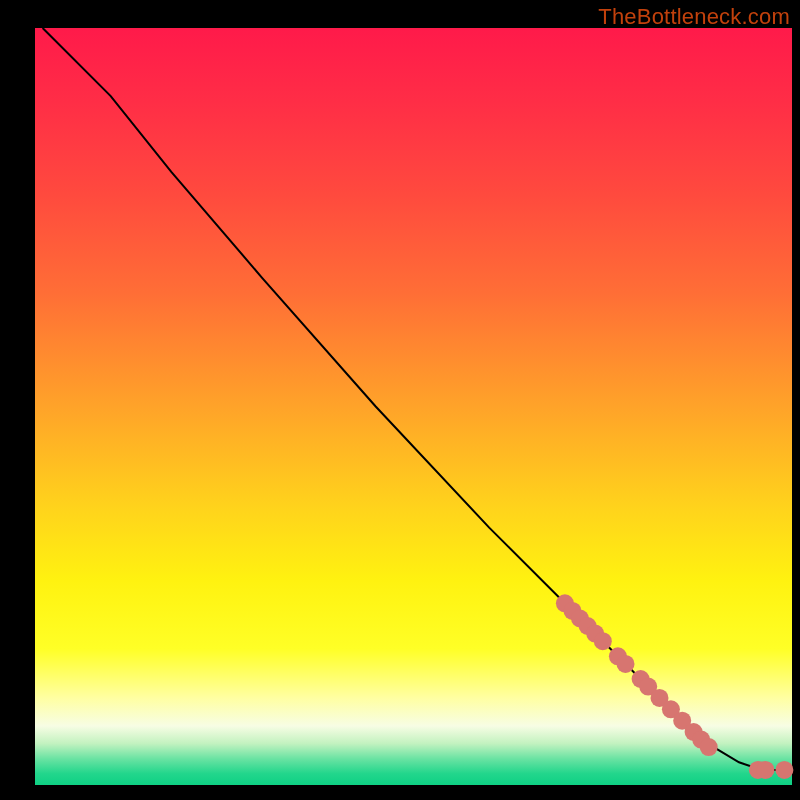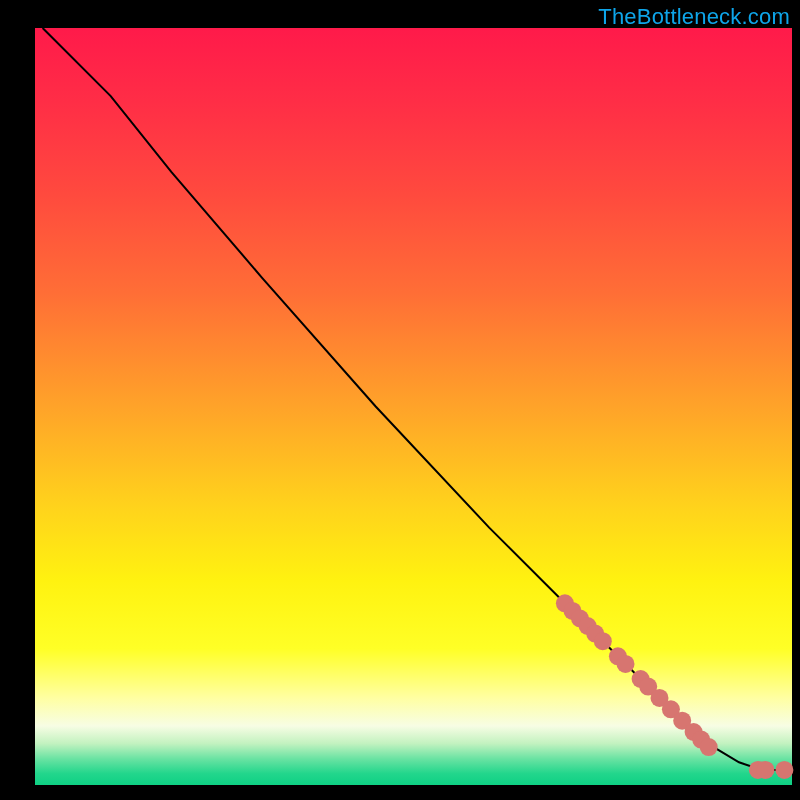--- a/index.html
+++ b/index.html
@@ -14,21 +14,21 @@
   .stage {
     position: relative;
     width: 800px;
     height: 800px;
     background: #000;
   }
   .watermark {
     position: absolute;
     top: 4px;
     right: 10px;
-    color: #0ea5e9;
+    color: #c2410c;
     font-size: 22px;
     font-weight: 500;
     letter-spacing: 0.2px;
     z-index: 10;
   }
   .plot-wrap {
     position: absolute;
     width: 800px;
     height: 800px;
     top: 0;

